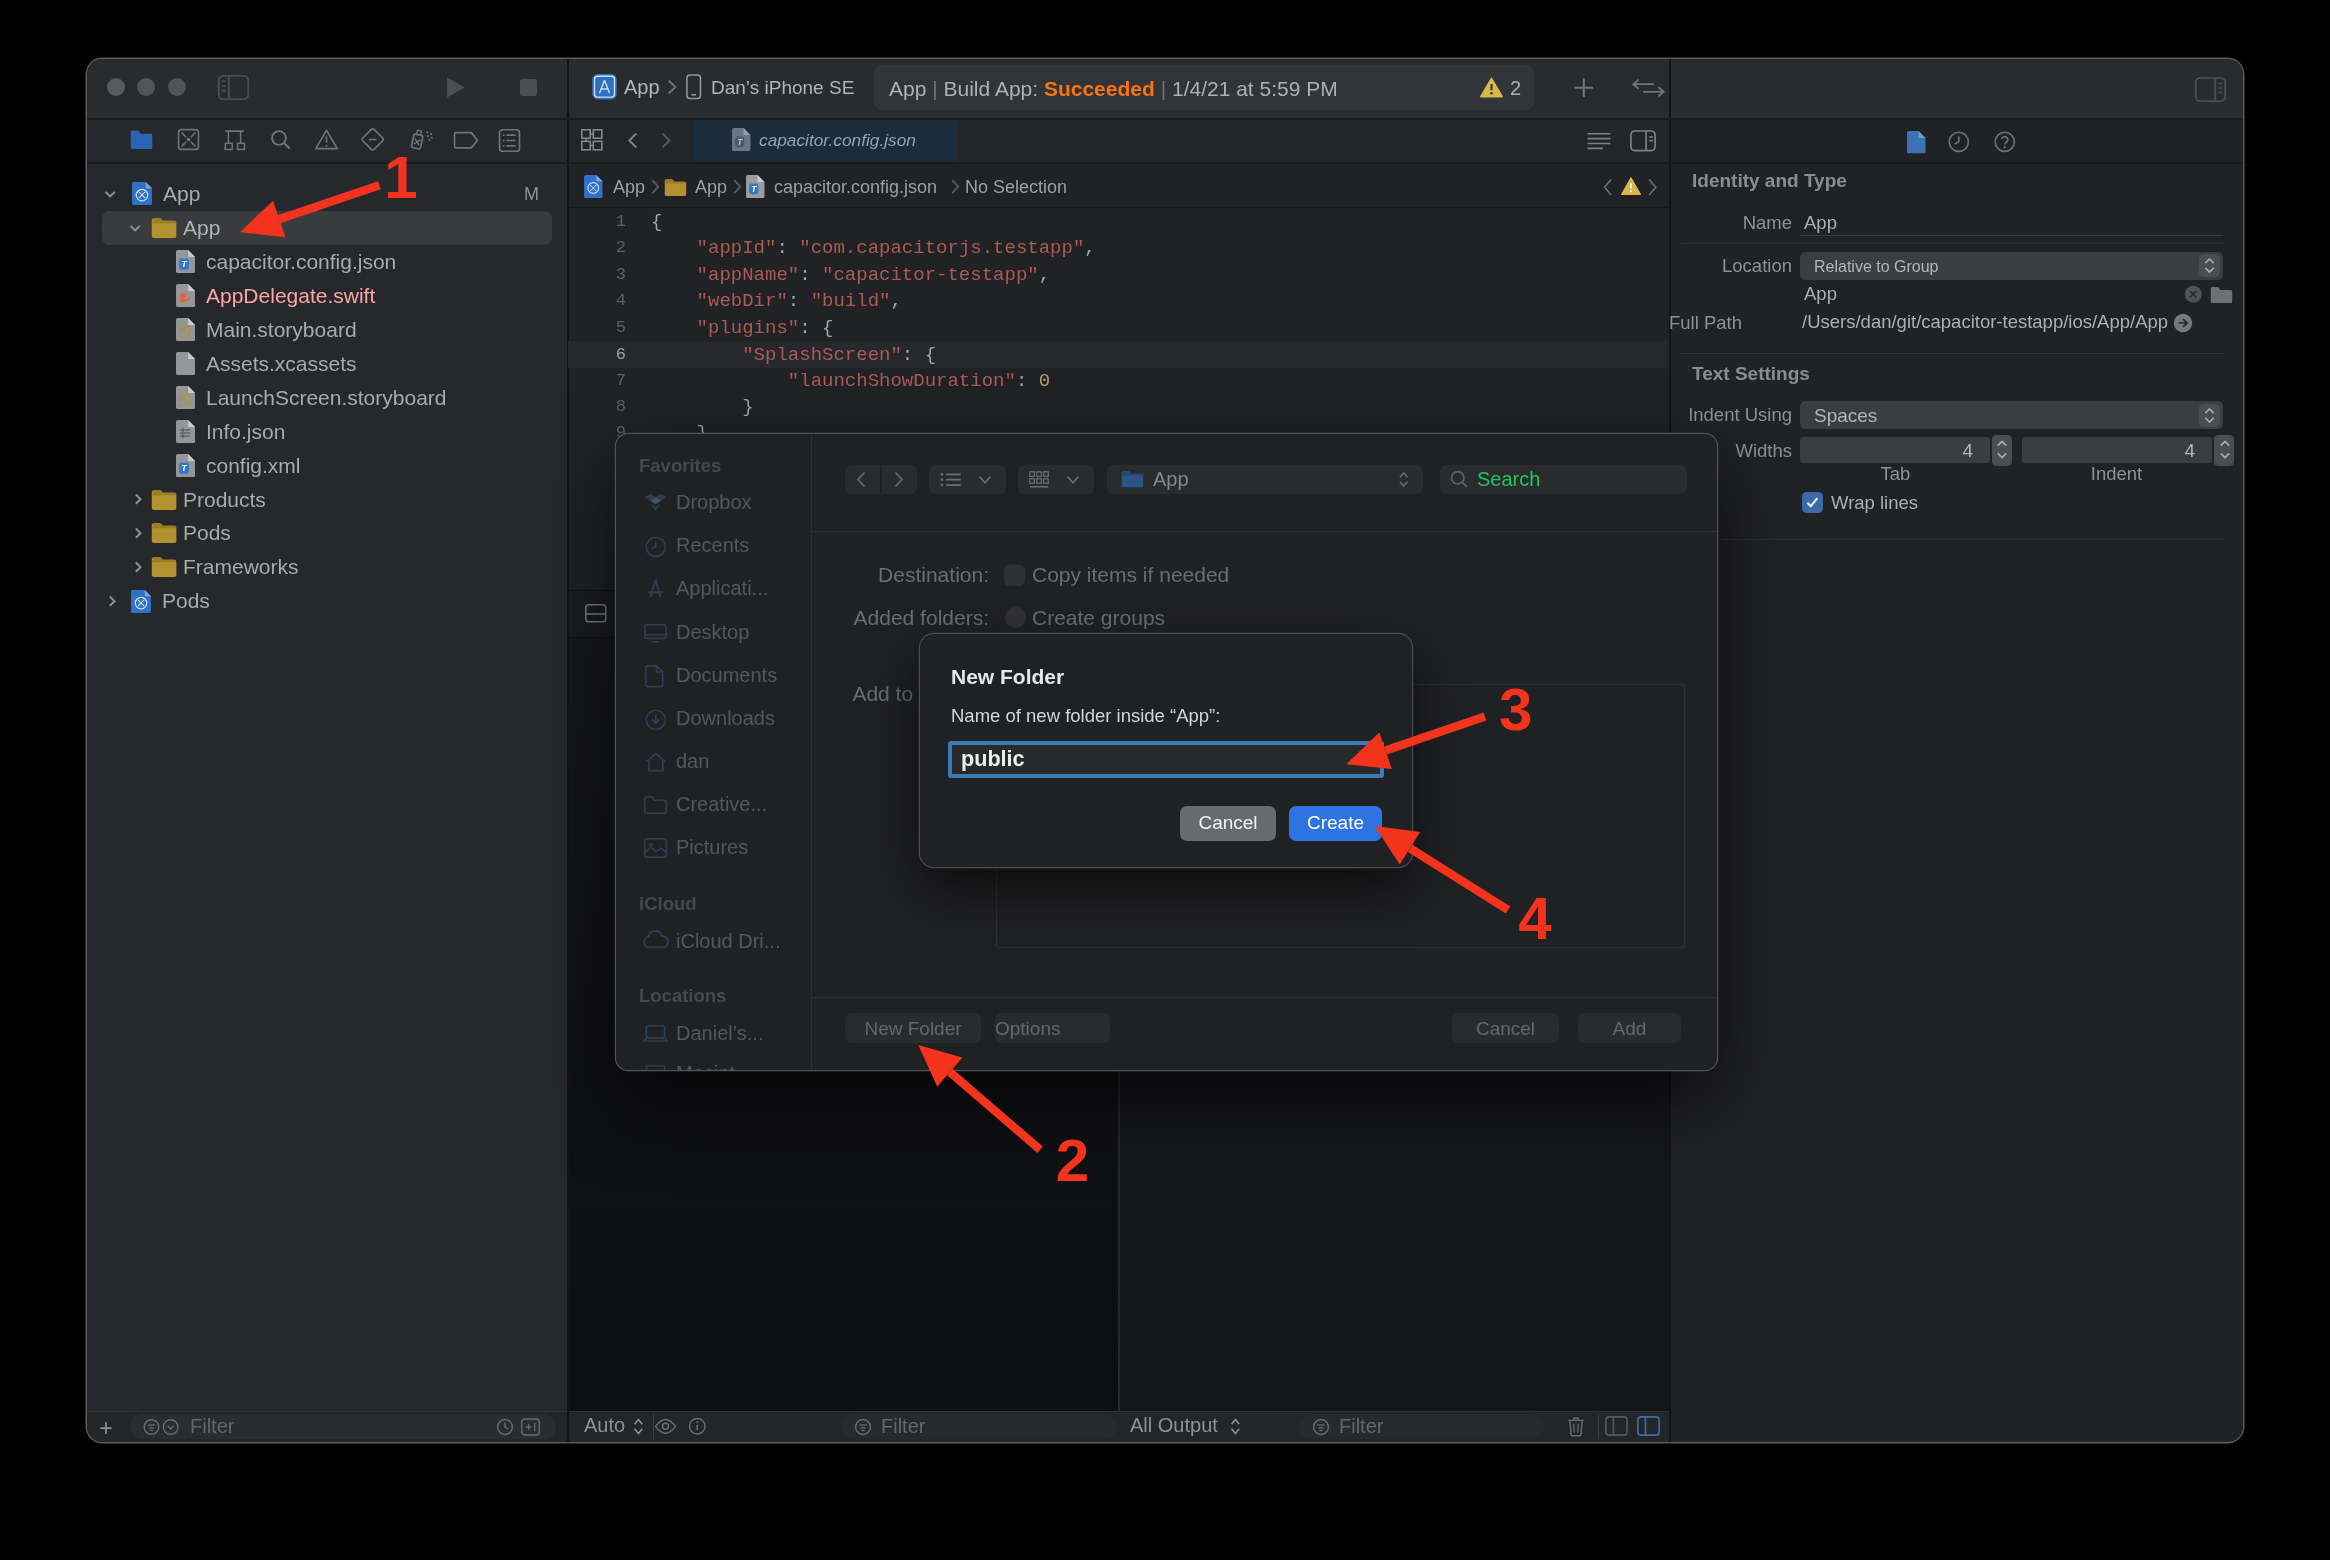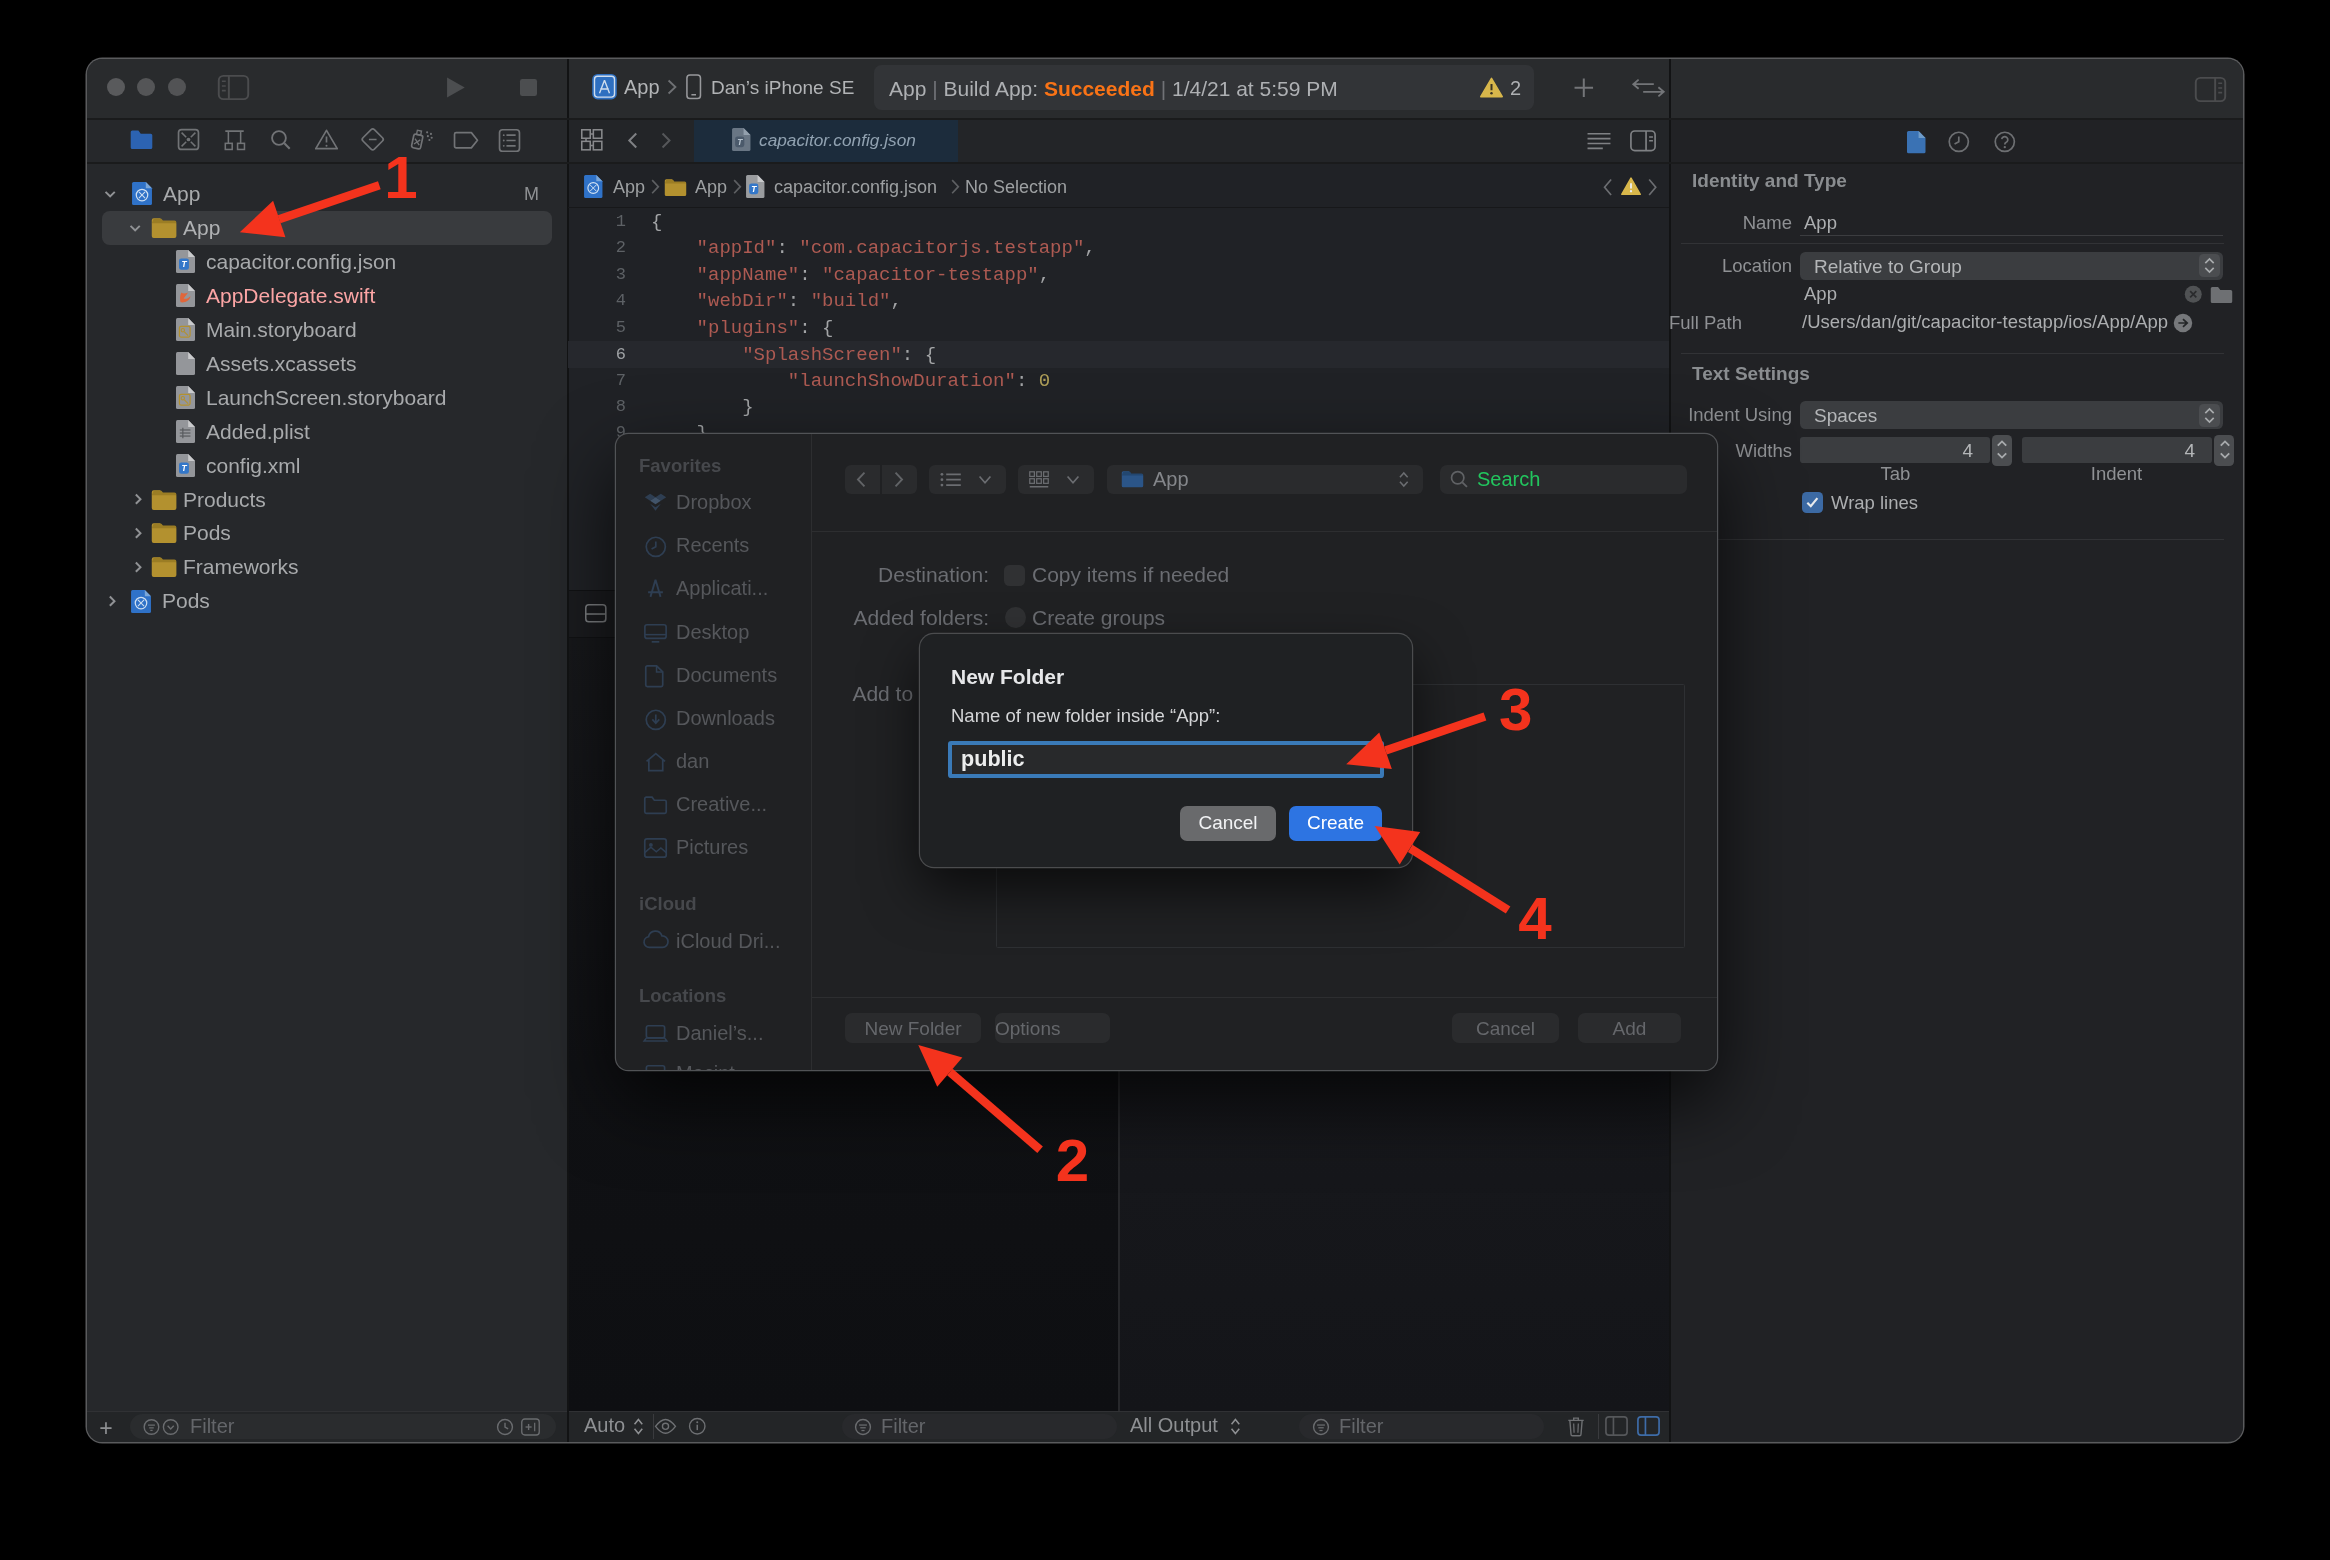--- a/index.html
+++ b/index.html
@@ -164,21 +164,21 @@
   </svg>
   <div class="t" style="left:119px;top:328px;height:21.6px;line-height:21.6px;font-size:21px;color:#a8aaac;">LaunchScreen.storyboard</div>
   <svg class="a" style="left:89px;top:361px;" width="19" height="23" viewBox="0 0 25 30">
     <path d="M0 2 a2 2 0 0 1 2-2 h14 l9 9 v19 a2 2 0 0 1-2 2 H2 a2 2 0 0 1-2-2 Z" fill="#94969a"></path>
       <path d="M16 0 l9 9 h-9 Z" fill="#c9cacc"></path>
     <line x1="5" y1="13" x2="19" y2="13" stroke="#595b5e" stroke-width="1.6"></line>
     <line x1="5" y1="17" x2="19" y2="17" stroke="#595b5e" stroke-width="1.6"></line>
     <line x1="5" y1="21" x2="19" y2="21" stroke="#595b5e" stroke-width="1.6"></line>
     <line x1="9" y1="10" x2="9" y2="24" stroke="#595b5e" stroke-width="1.6"></line>
   </svg>
-  <div class="t" style="left:119px;top:362px;height:21.6px;line-height:21.6px;font-size:21px;color:#a8aaac;">Added.plist</div>
+  <div class="t" style="left:119px;top:362px;height:21.6px;line-height:21.6px;font-size:21px;color:#a8aaac;">Info.json</div>
   <svg class="a" style="left:89px;top:395px;" width="19" height="23" viewBox="0 0 25 30">
     <path d="M0 2 a2 2 0 0 1 2-2 h14 l9 9 v19 a2 2 0 0 1-2 2 H2 a2 2 0 0 1-2-2 Z" fill="#94969a"></path>
       <path d="M16 0 l9 9 h-9 Z" fill="#c9cacc"></path>
     <rect x="4" y="11" width="13" height="15" rx="3" fill="#3377c9"></rect>
       <text x="10.5" y="22" font-size="11" fill="#fff" text-anchor="middle" font-style="italic" font-weight="bold">T</text>
   </svg>
   <div class="t" style="left:119px;top:396px;height:21.6px;line-height:21.6px;font-size:21px;color:#a8aaac;">config.xml</div>
 
   <svg class="a" style="left:45px;top:434px;" width="12.3" height="12.3" viewBox="0 0 16 16">
       <path d="M5 2 l6 6 l-6 6" fill="none" stroke="#909295" stroke-width="2.6"></path>
@@ -449,21 +449,21 @@
     <path d="M10 10.5 a4 4 0 1 1 5.5 4.5 c-1.2.6-1.5 1.2-1.5 2.5" fill="none" stroke="#6d6f72" stroke-width="2.2"></path>
     <circle cx="14" cy="21" r="1.5" fill="#6d6f72"></circle>
   </svg>
   <div class="t" style="left:1605px;top:111px;height:22.4px;line-height:22.4px;font-size:19px;font-weight:bold;color:#8a8d90;">Identity and Type</div>
   <div class="t" style="left:1582px;top:153px;width:123px;text-align:right;height:21px;line-height:21px;font-size:18.5px;color:#8f9194;">Name</div>
   <div class="t" style="left:1717px;top:153px;height:21px;line-height:21px;font-size:18.5px;color:#acaeb0;">App</div>
   <div class="a" style="left:1713px;top:176px;width:423px;height:0.8px;background:#3c3d40;"></div>
   <div class="a" style="left:1594px;top:184px;width:543px;height:0.8px;background:#323336;"></div>
   <div class="t" style="left:1582px;top:196px;width:123px;text-align:right;height:21px;line-height:21px;font-size:18.5px;color:#8f9194;">Location</div>
   <div class="a" style="left:1713px;top:193px;width:423px;height:28px;border-radius:5.4px;background:#3b3d40;"></div>
-  <div class="t" style="left:1727px;top:197px;height:21px;line-height:21px;font-size:19px;color:#b4b6b8;">Relative to Group</div>
+  <div class="t" style="left:1727px;top:197px;height:21px;line-height:21px;font-size:16px;color:#b4b6b8;">Relative to Group</div>
   <div class="a" style="left:2112px;top:195px;width:21px;height:23px;border-radius:4.6px;background:#4b4d50;"></div>
   <svg class="a" style="left:2116px;top:198px;" width="13" height="17" viewBox="0 0 17 22">
     <path d="M3 8 L8.5 2.5 L14 8 M3 14 L8.5 19.5 L14 14" fill="none" stroke="#a8abad" stroke-width="2.2"></path>
   </svg>
   <div class="t" style="left:1717px;top:224px;height:21px;line-height:21px;font-size:18.5px;color:#acaeb0;">App</div>
   <svg class="a" style="left:2097px;top:226px;" width="18.5" height="18.5" viewBox="0 0 24 24">
     <circle cx="12" cy="12" r="11" fill="#505254"></circle>
     <path d="M8 8 l8 8 M16 8 l-8 8" stroke="#2a2b2d" stroke-width="2.2"></path>
   </svg>
   <svg class="a" style="left:2123px;top:227px;" width="23" height="18" viewBox="0 0 30 23">

